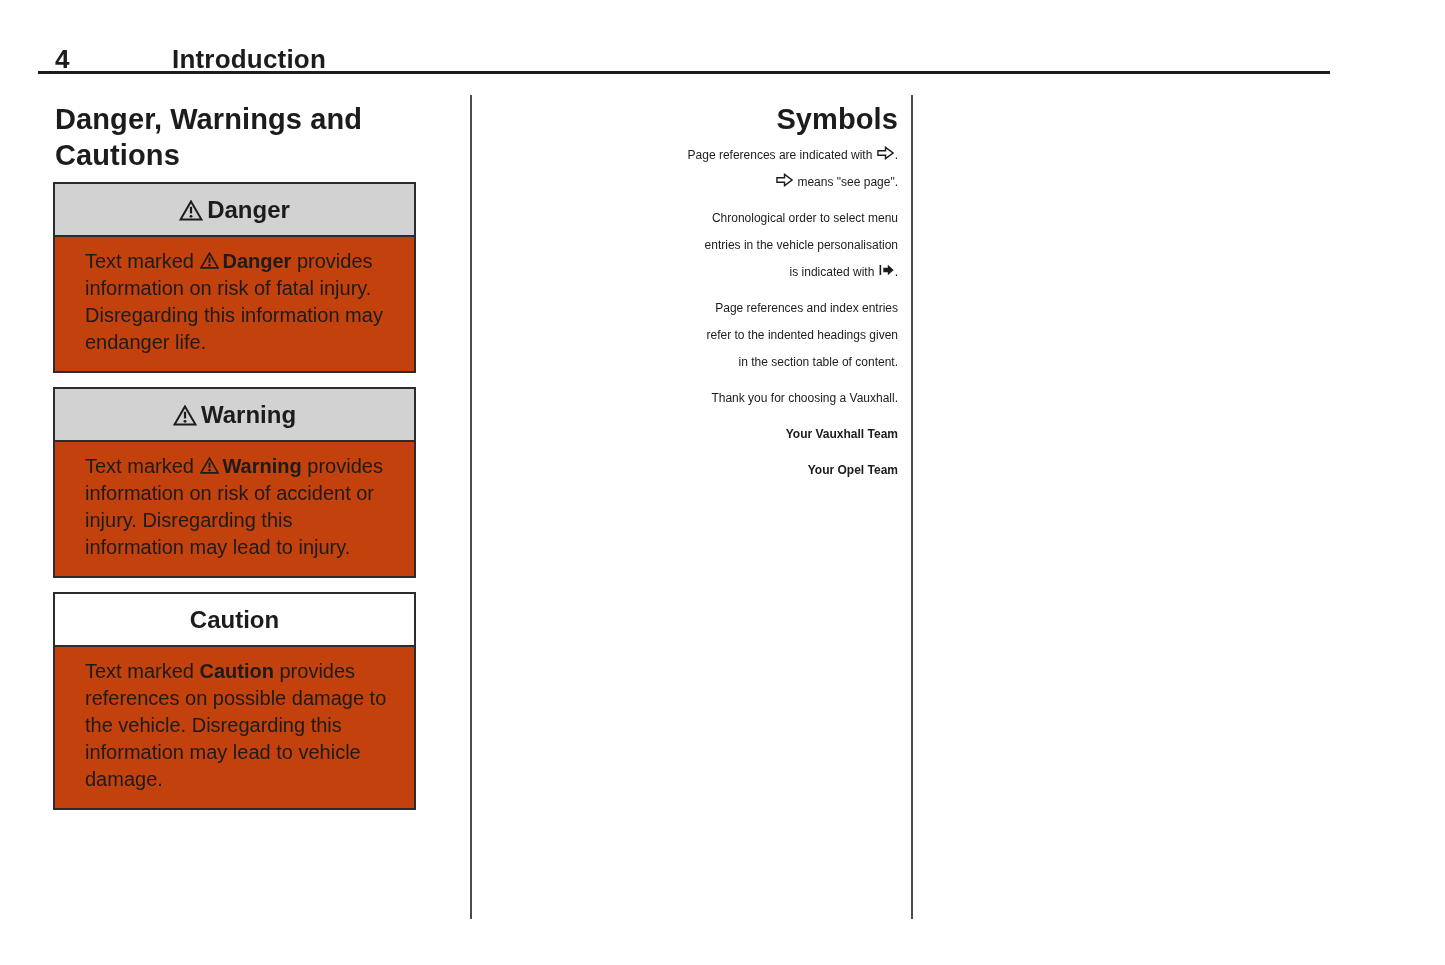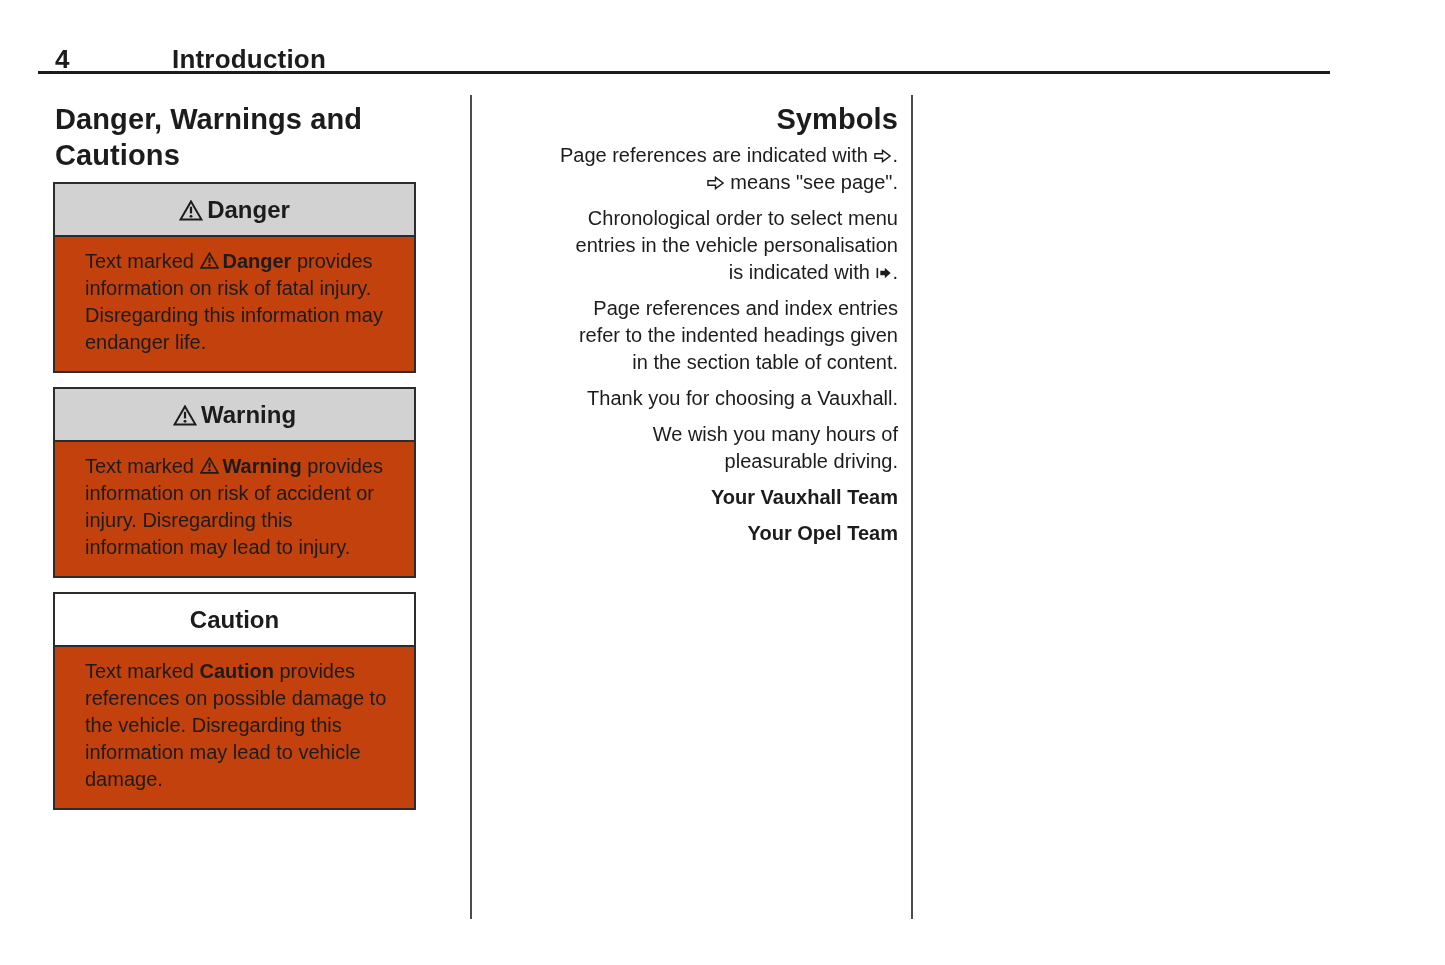--- a/index.html
+++ b/index.html
@@ -58,21 +58,21 @@
     border-bottom:2.5px solid var(--border,#2c2c2c);
   }
   .box-body {
     padding:11px 10px 15px 13px;
     font-size:20px; line-height:27px;
     white-space:pre-line;
     margin-left:17px;
   }
   
   .para {
-    font-size:20px; line-height:27px;
+    font-size:12px; line-height:27px;
     margin:0 0 9px 0;
     white-space:pre-line;
   }
   .bold-text { font-weight:bold; }
   .b { font-weight:bold; }
   
   .inline-icon { display:inline-block; line-height:0; }
   .inline-icon svg { display:inline-block; }
   .icon-warning-triangle { margin:0 3px 0 1px; }
   .icon-warning-triangle svg { width:19px; height:17px; vertical-align:-1px; }
@@ -158,21 +158,19 @@
     <p class="para"><span>Chronological order to select menu
 entries in the vehicle personalisation
 is indicated with </span><span class="inline-icon icon-menu-sequence-arrow"><svg viewBox="0 0 16 14">
             <rect x="0.6" y="1.6" width="1.7" height="10.8" fill="currentColor"></rect>
             <polygon points="4.6,4.7 9.4,4.7 9.4,1.4 15.6,7 9.4,12.6 9.4,9.3 4.6,9.3" fill="currentColor"></polygon>
           </svg></span><span>.</span></p>
     <p class="para"><span>Page references and index entries
 refer to the indented headings given
 in the section table of content.</span></p>
     <p class="para"><span>Thank you for choosing a Vauxhall.</span></p>
-    <p class="para"><span>We wish you many hours of
-pleasurable driving.</span></p>
     <p class="para bold-text"><span>Your Vauxhall Team</span></p>
     <p class="para bold-text"><span>Your Opel Team</span></p>
   </div>
 
   <div class="col-divider divider-2"></div>
 
 </div>
 
 </body></html>

